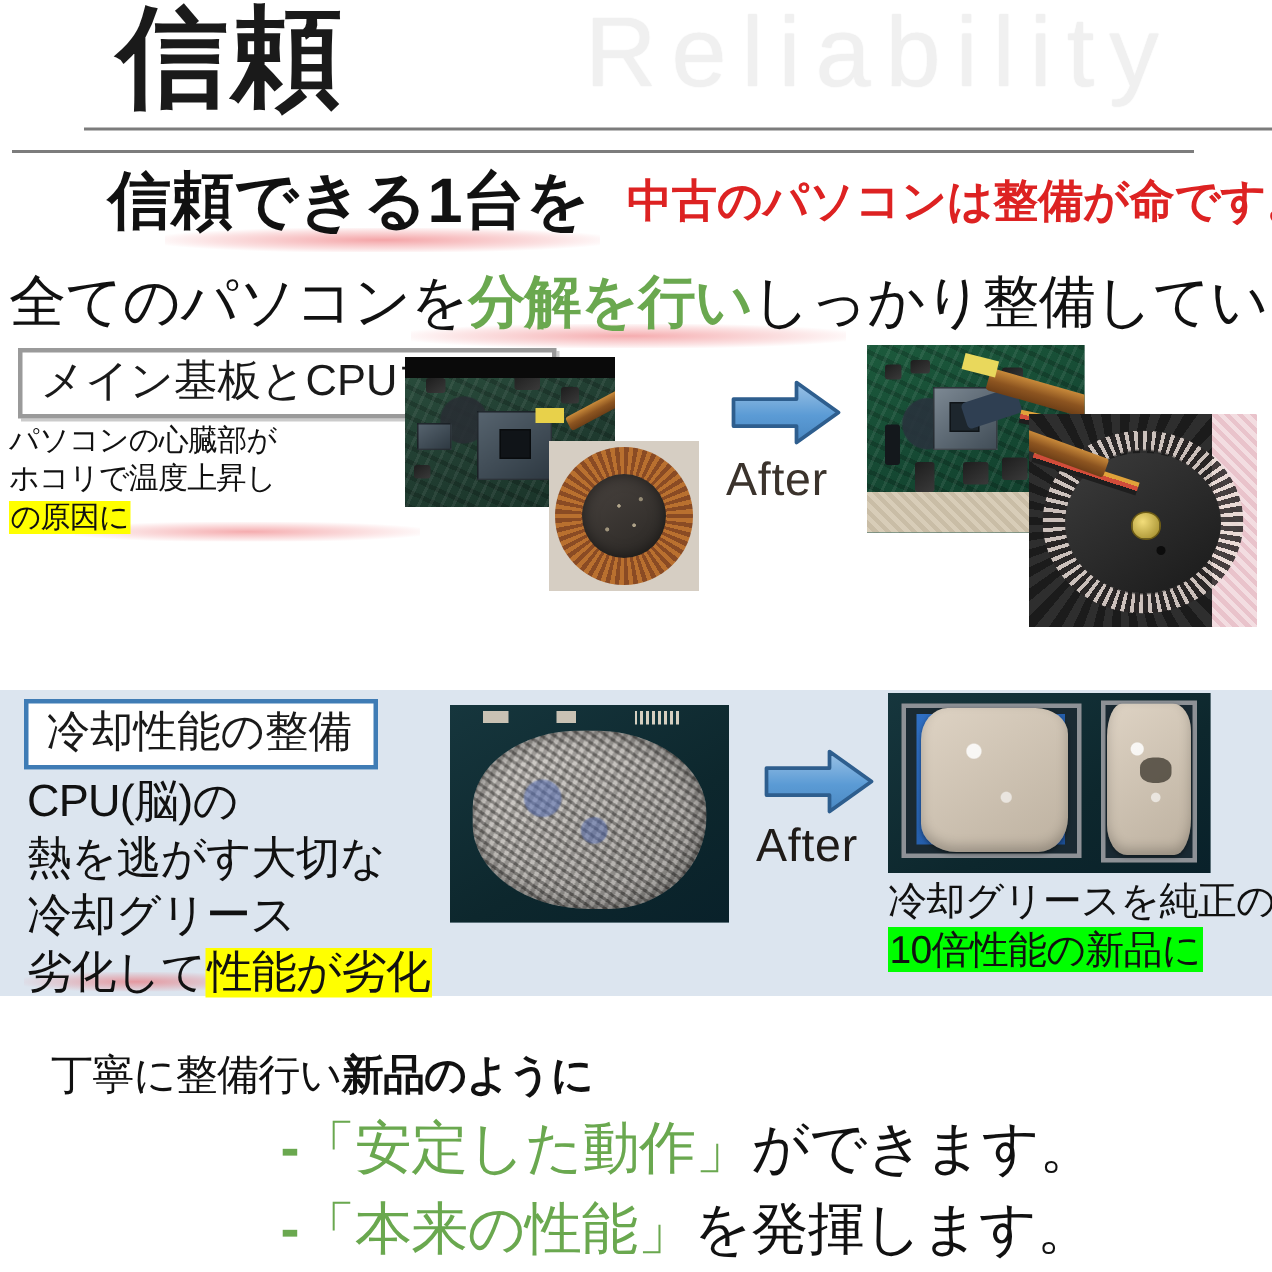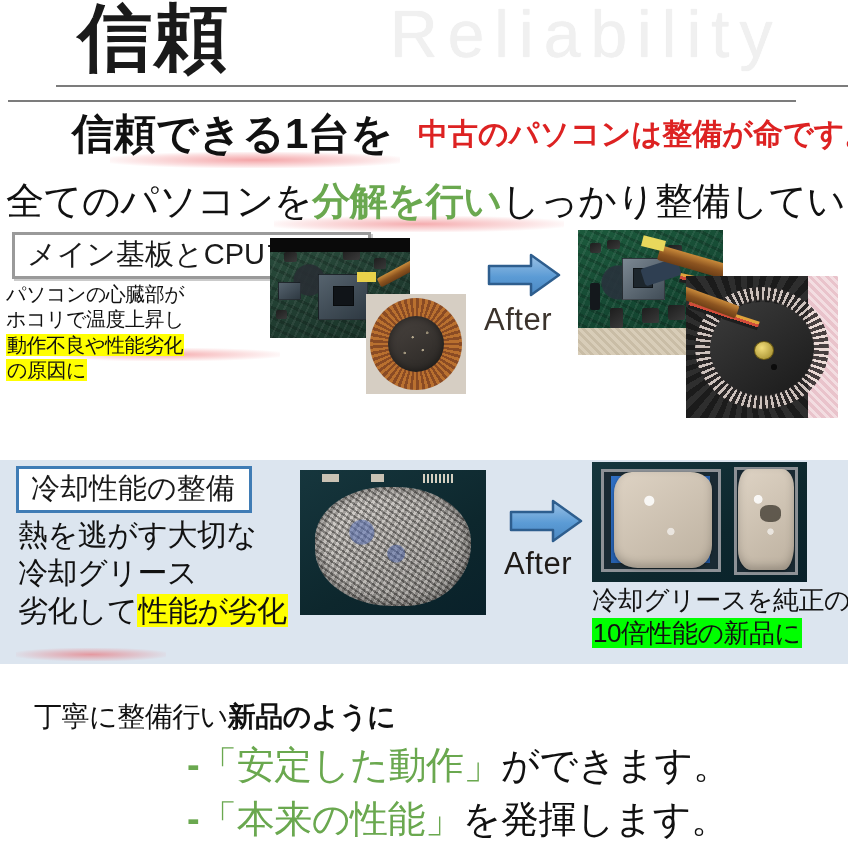--- a/index.html
+++ b/index.html
@@ -449,21 +449,20 @@
 
   <div id="section-1">
 
     <div class="tag-box" id="tag-mainboard">メイン基板とCPUファン</div>
 
     <div id="s1-underglow"></div>
 
     <div id="s1-text">
       <span class="s1-ln">パソコンの心臓部が</span>
       <span class="s1-ln">ホコリで温度上昇し</span>
-      <span class="s1-ln"><span class="mark-yellow">動作不良や性能劣化</span></span>
       <span class="s1-ln"><span class="mark-yellow">の原因に</span></span>
     </div>
 
     <div id="photo-board-before">
       <div class="tex pcb-green pcb-dust"></div>
       <div class="chip" style="left:34%;top:36%;width:36%;height:46%;"></div>
       <div class="chip" style="left:45%;top:48%;width:15%;height:20%;background:#101418;"></div>
       <div class="chip" style="left:6%;top:44%;width:16%;height:18%;"></div>
       <div class="cap" style="left:10%;top:14%;width:9%;height:10%;"></div>
       <div class="cap" style="left:52%;top:10%;width:12%;height:12%;"></div>
@@ -526,20 +525,21 @@
     </div>
   </div>
 
   <div id="section-2">
 
     <div class="tag-box" id="tag-cooling">冷却性能の整備</div>
 
     <div id="s2-underglow"></div>
 
     <div id="s2-text">
+      <span class="s2-ln">CPU(脳)の</span>
       <span class="s2-ln">熱を逃がす大切な</span>
       <span class="s2-ln">冷却グリース</span>
       <span class="s2-ln"><span>劣化して</span><span class="mark-yellow">性能が劣化</span></span>
     </div>
 
     <div id="photo-grease-before">
       <div class="tex grease-dark"></div>
       <div style="position:absolute;left:12%;top:3%;width:9%;height:5%;background:#c9c2b4;"></div>
       <div style="position:absolute;left:38%;top:3%;width:7%;height:5%;background:#c9c2b4;"></div>
       <div style="position:absolute;left:66%;top:3%;width:16%;height:6%;background:repeating-linear-gradient(90deg,#d6cfc0 0 2px,#10333a 2px 4px);"></div>

